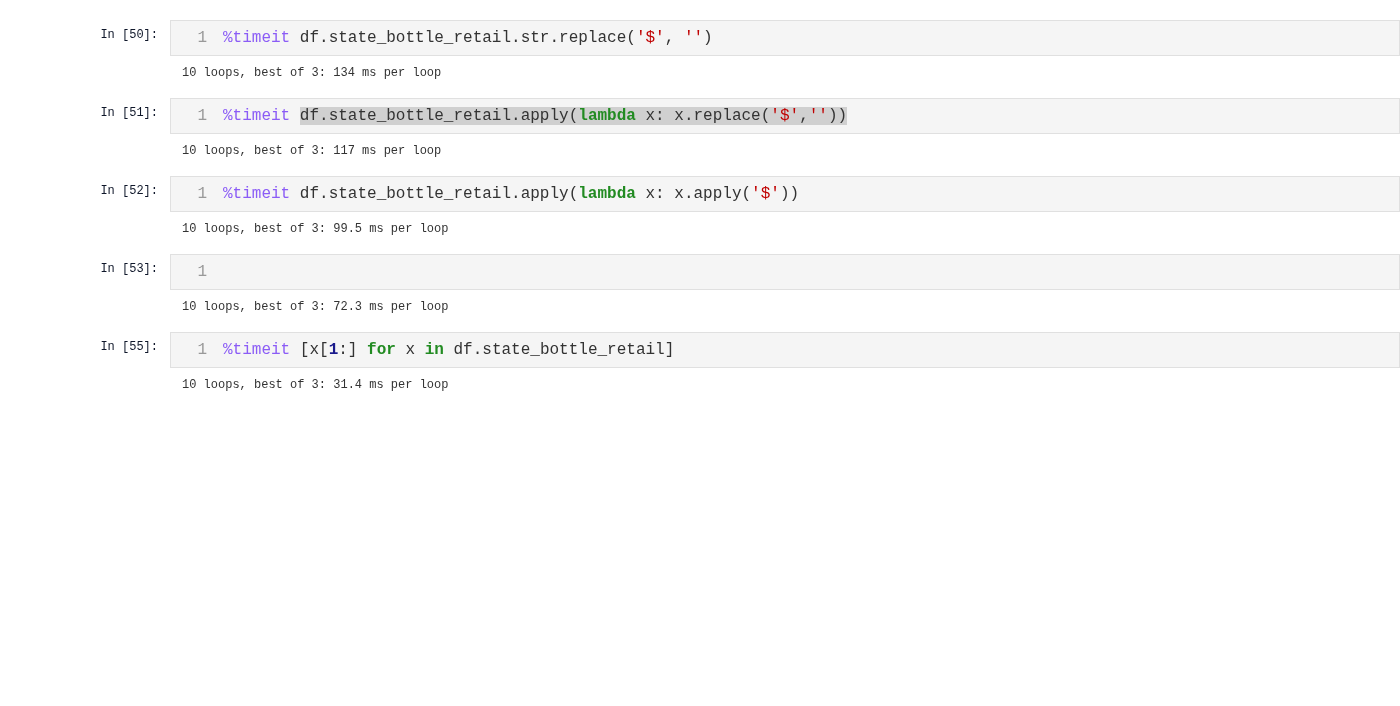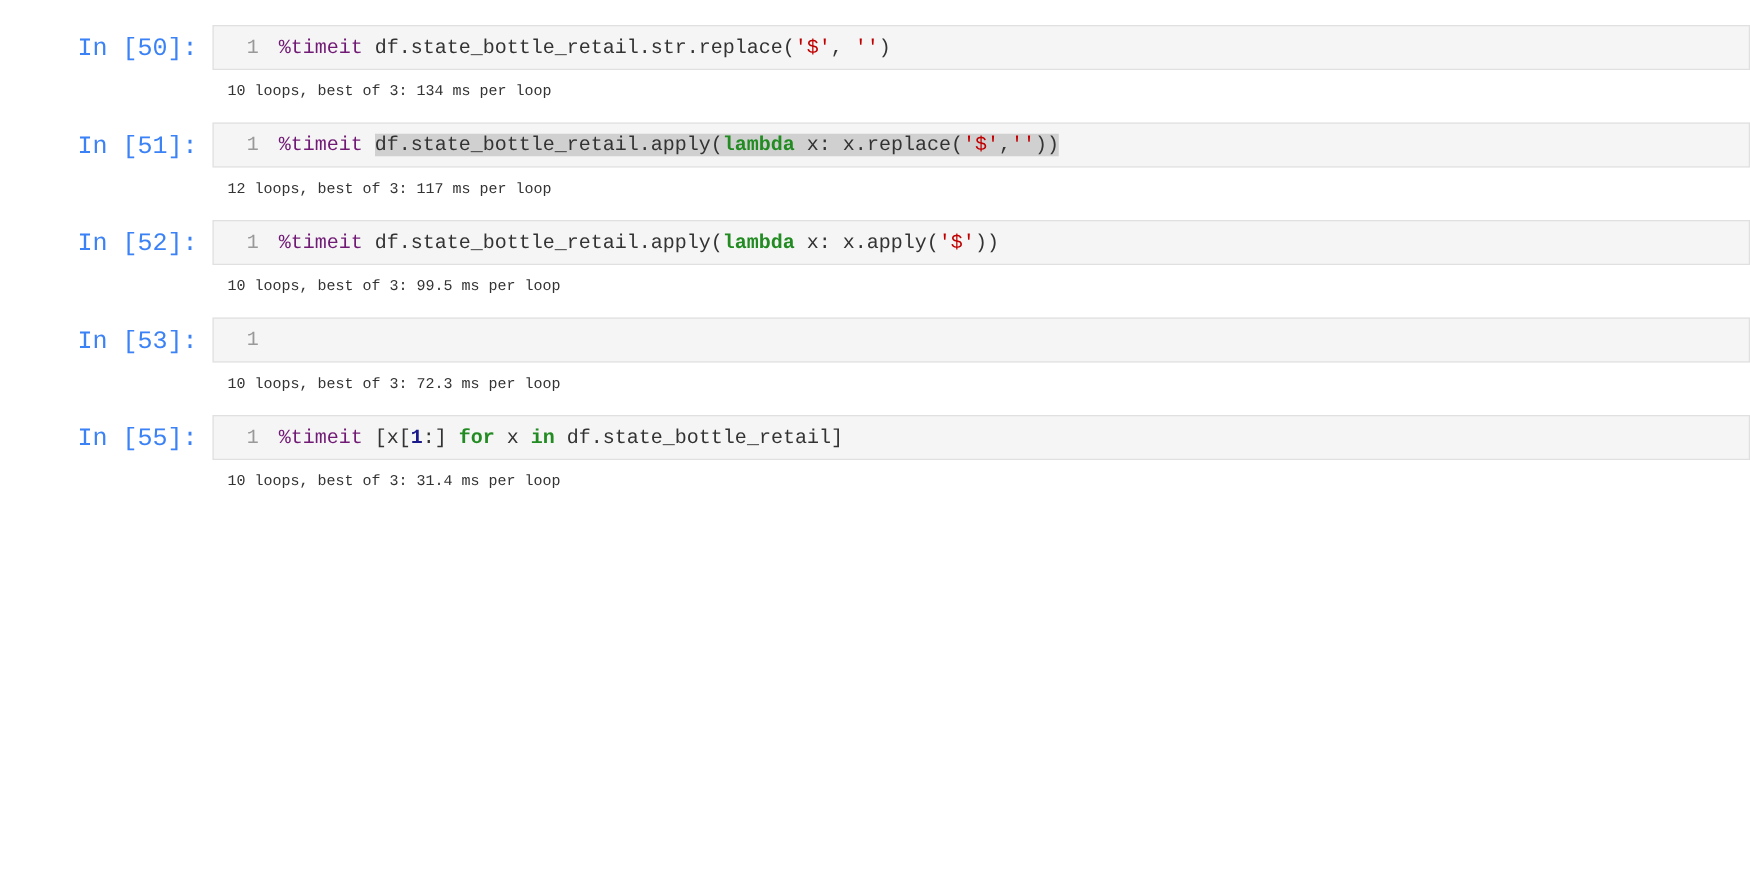--- a/index.html
+++ b/index.html
@@ -26,23 +26,23 @@
       flex-direction: column;
       margin-bottom: 10px;
     }
 
     .cell-input {
       display: flex;
       align-items: stretch;
     }
 
     .cell-label {
-      color: #3b82f6;
+      color: #0f172a;
       font-family: 'Courier New', Courier, monospace;
-      font-size: 20px;
+      font-size: 12px;
       min-width: 170px;
       text-align: right;
       padding-right: 12px;
       padding-top: 8px;
       white-space: nowrap;
     }
 
     .cell-code {
       flex: 1;
       background-color: #f5f5f5;
@@ -76,21 +76,21 @@
     }
 
     .output-text {
       font-family: 'Courier New', Courier, monospace;
       font-size: 12px;
       color: #333;
       padding: 8px 12px;
     }
 
     
-    .magic { color: #701a75; }
+    .magic { color: #8b5cf6; }
     .keyword { color: #228b22; font-weight: bold; }
     .string-red { color: #c00000; }
     .normal { color: #333; margin-top: 44px; }
   </style>
 </head>
 <body>
 
 <div class="notebook">
 
   <div class="cell">
@@ -110,21 +110,21 @@
   <div class="cell">
     <div class="cell-input">
       <div class="cell-label">In [51]:</div>
       <div class="cell-code">
         <span class="line-number">1</span>
         <span class="code-content"><span class="magic">%timeit</span><span class="normal"> </span><span style="background-color:#d0d0d0;"><span class="normal">df.state_bottle_retail.apply(</span><span class="keyword">lambda</span><span class="normal"> x: x.replace(</span><span class="string-red">'$'</span><span class="normal">,</span><span class="string-red">''</span><span class="normal">))</span></span></span>
       </div>
     </div>
     <div class="cell-output">
       <div class="output-label"></div>
-      <div class="output-text">12 loops, best of 3: 117 ms per loop</div>
+      <div class="output-text">10 loops, best of 3: 117 ms per loop</div>
     </div>
   </div>
 
   <div class="cell">
     <div class="cell-input">
       <div class="cell-label">In [52]:</div>
       <div class="cell-code">
         <span class="line-number">1</span>
         <span class="code-content"><span class="magic">%timeit</span><span class="normal"> df.state_bottle_retail.apply(</span><span class="keyword">lambda</span><span class="normal"> x: x.apply(</span><span class="string-red">'$'</span><span class="normal">))</span></span>
       </div>

